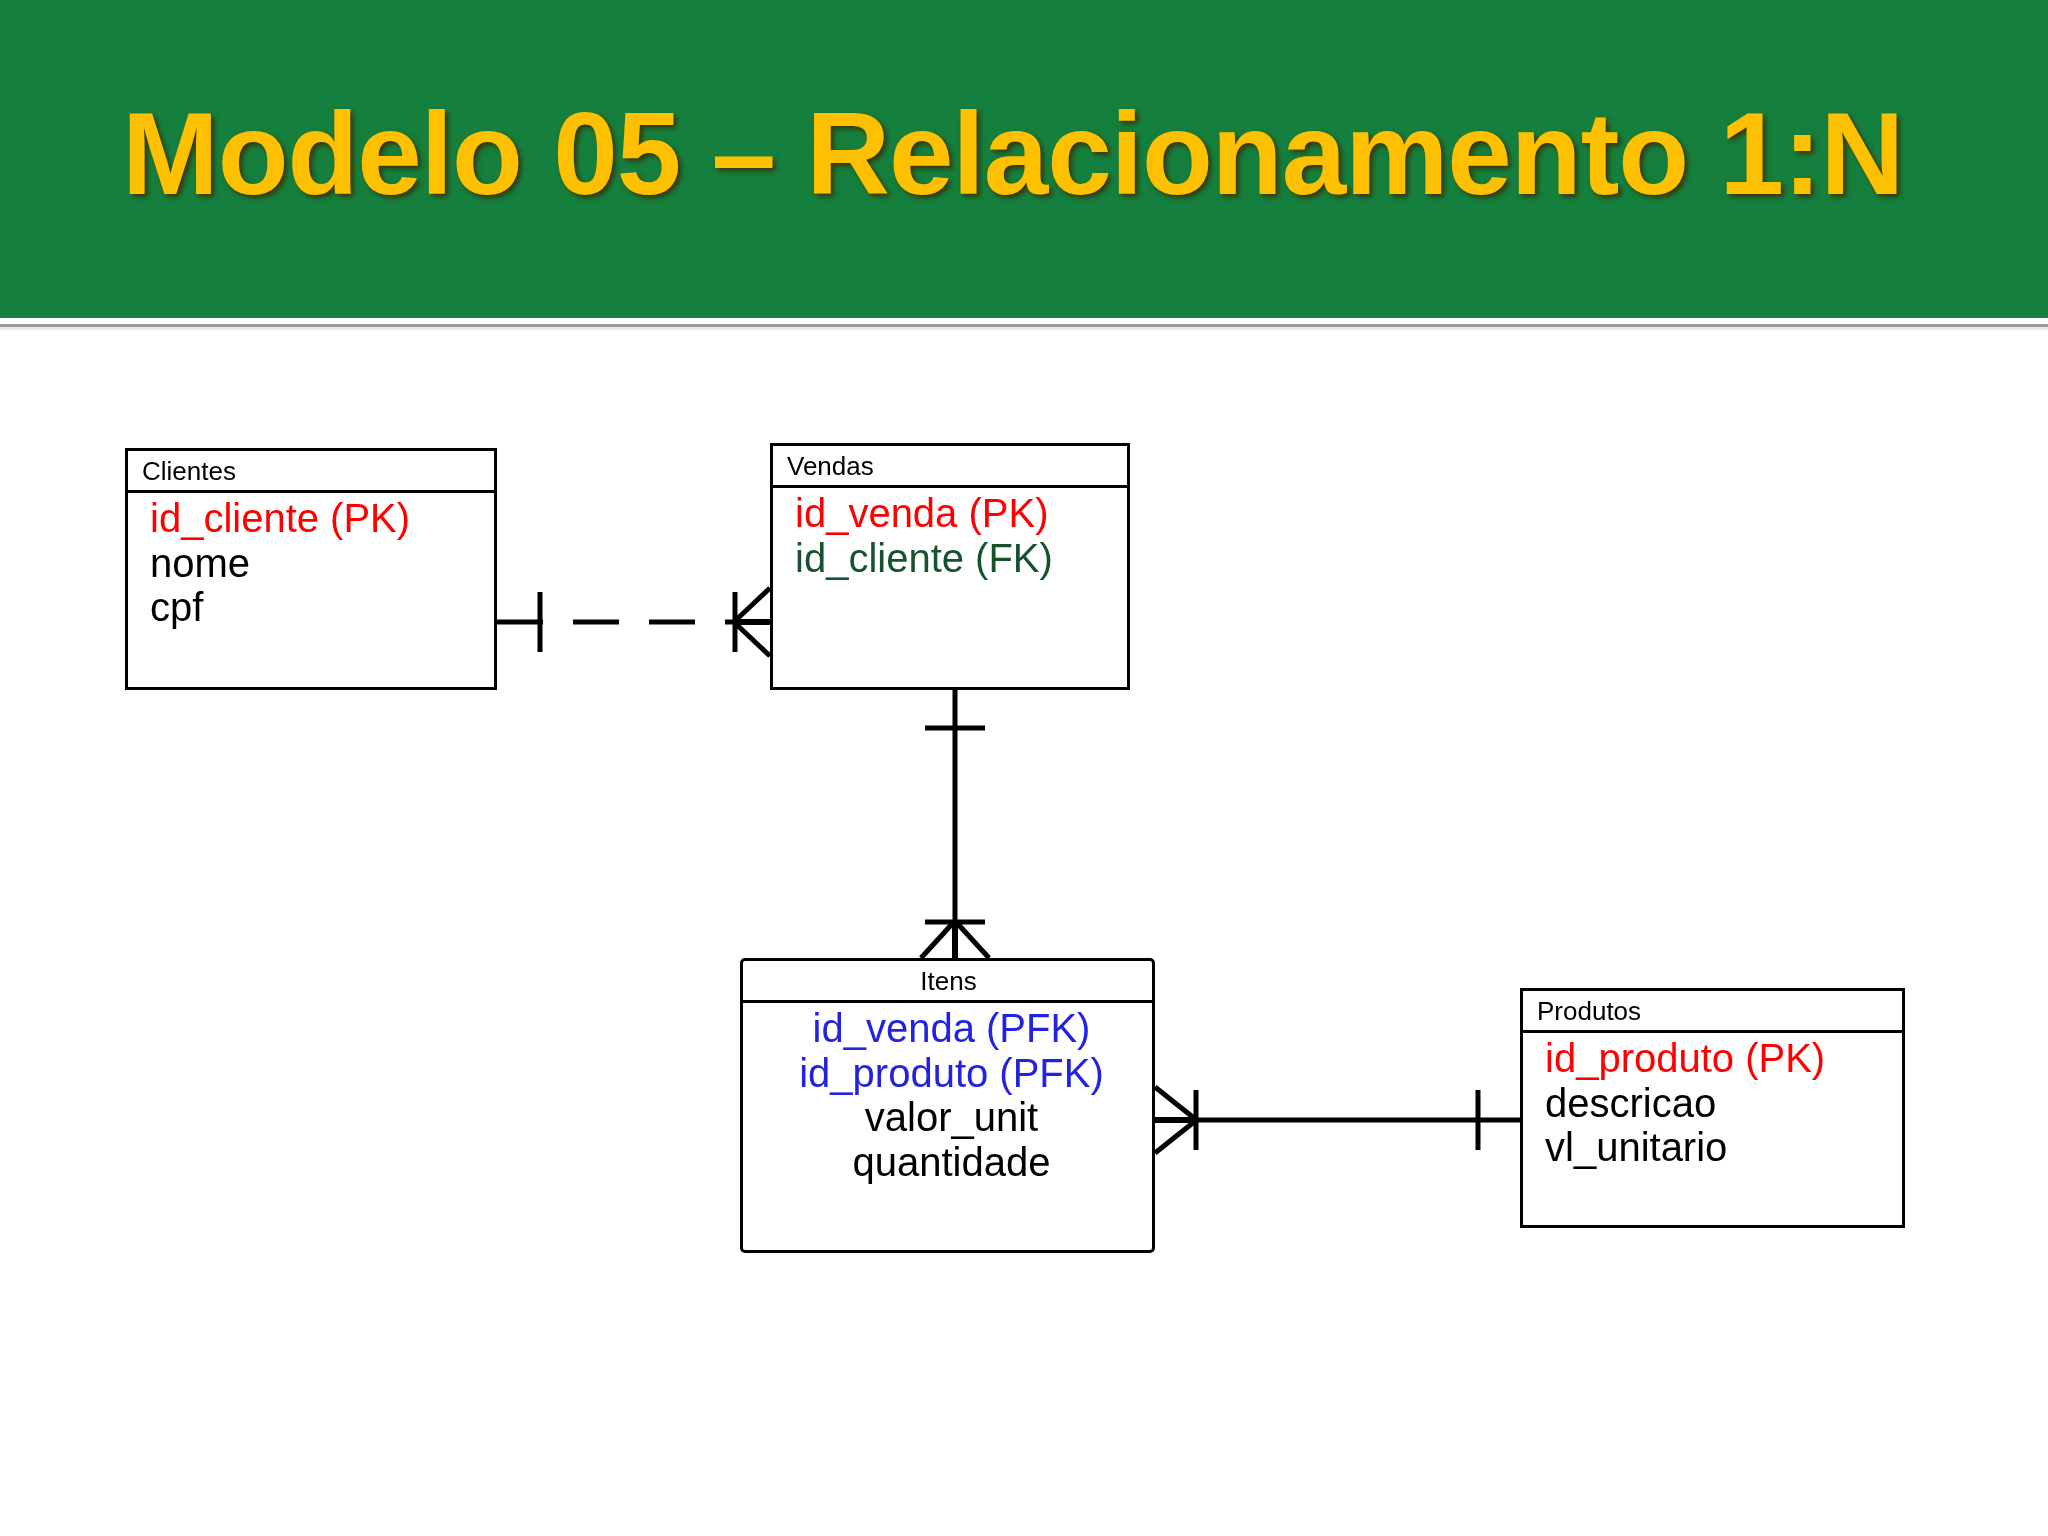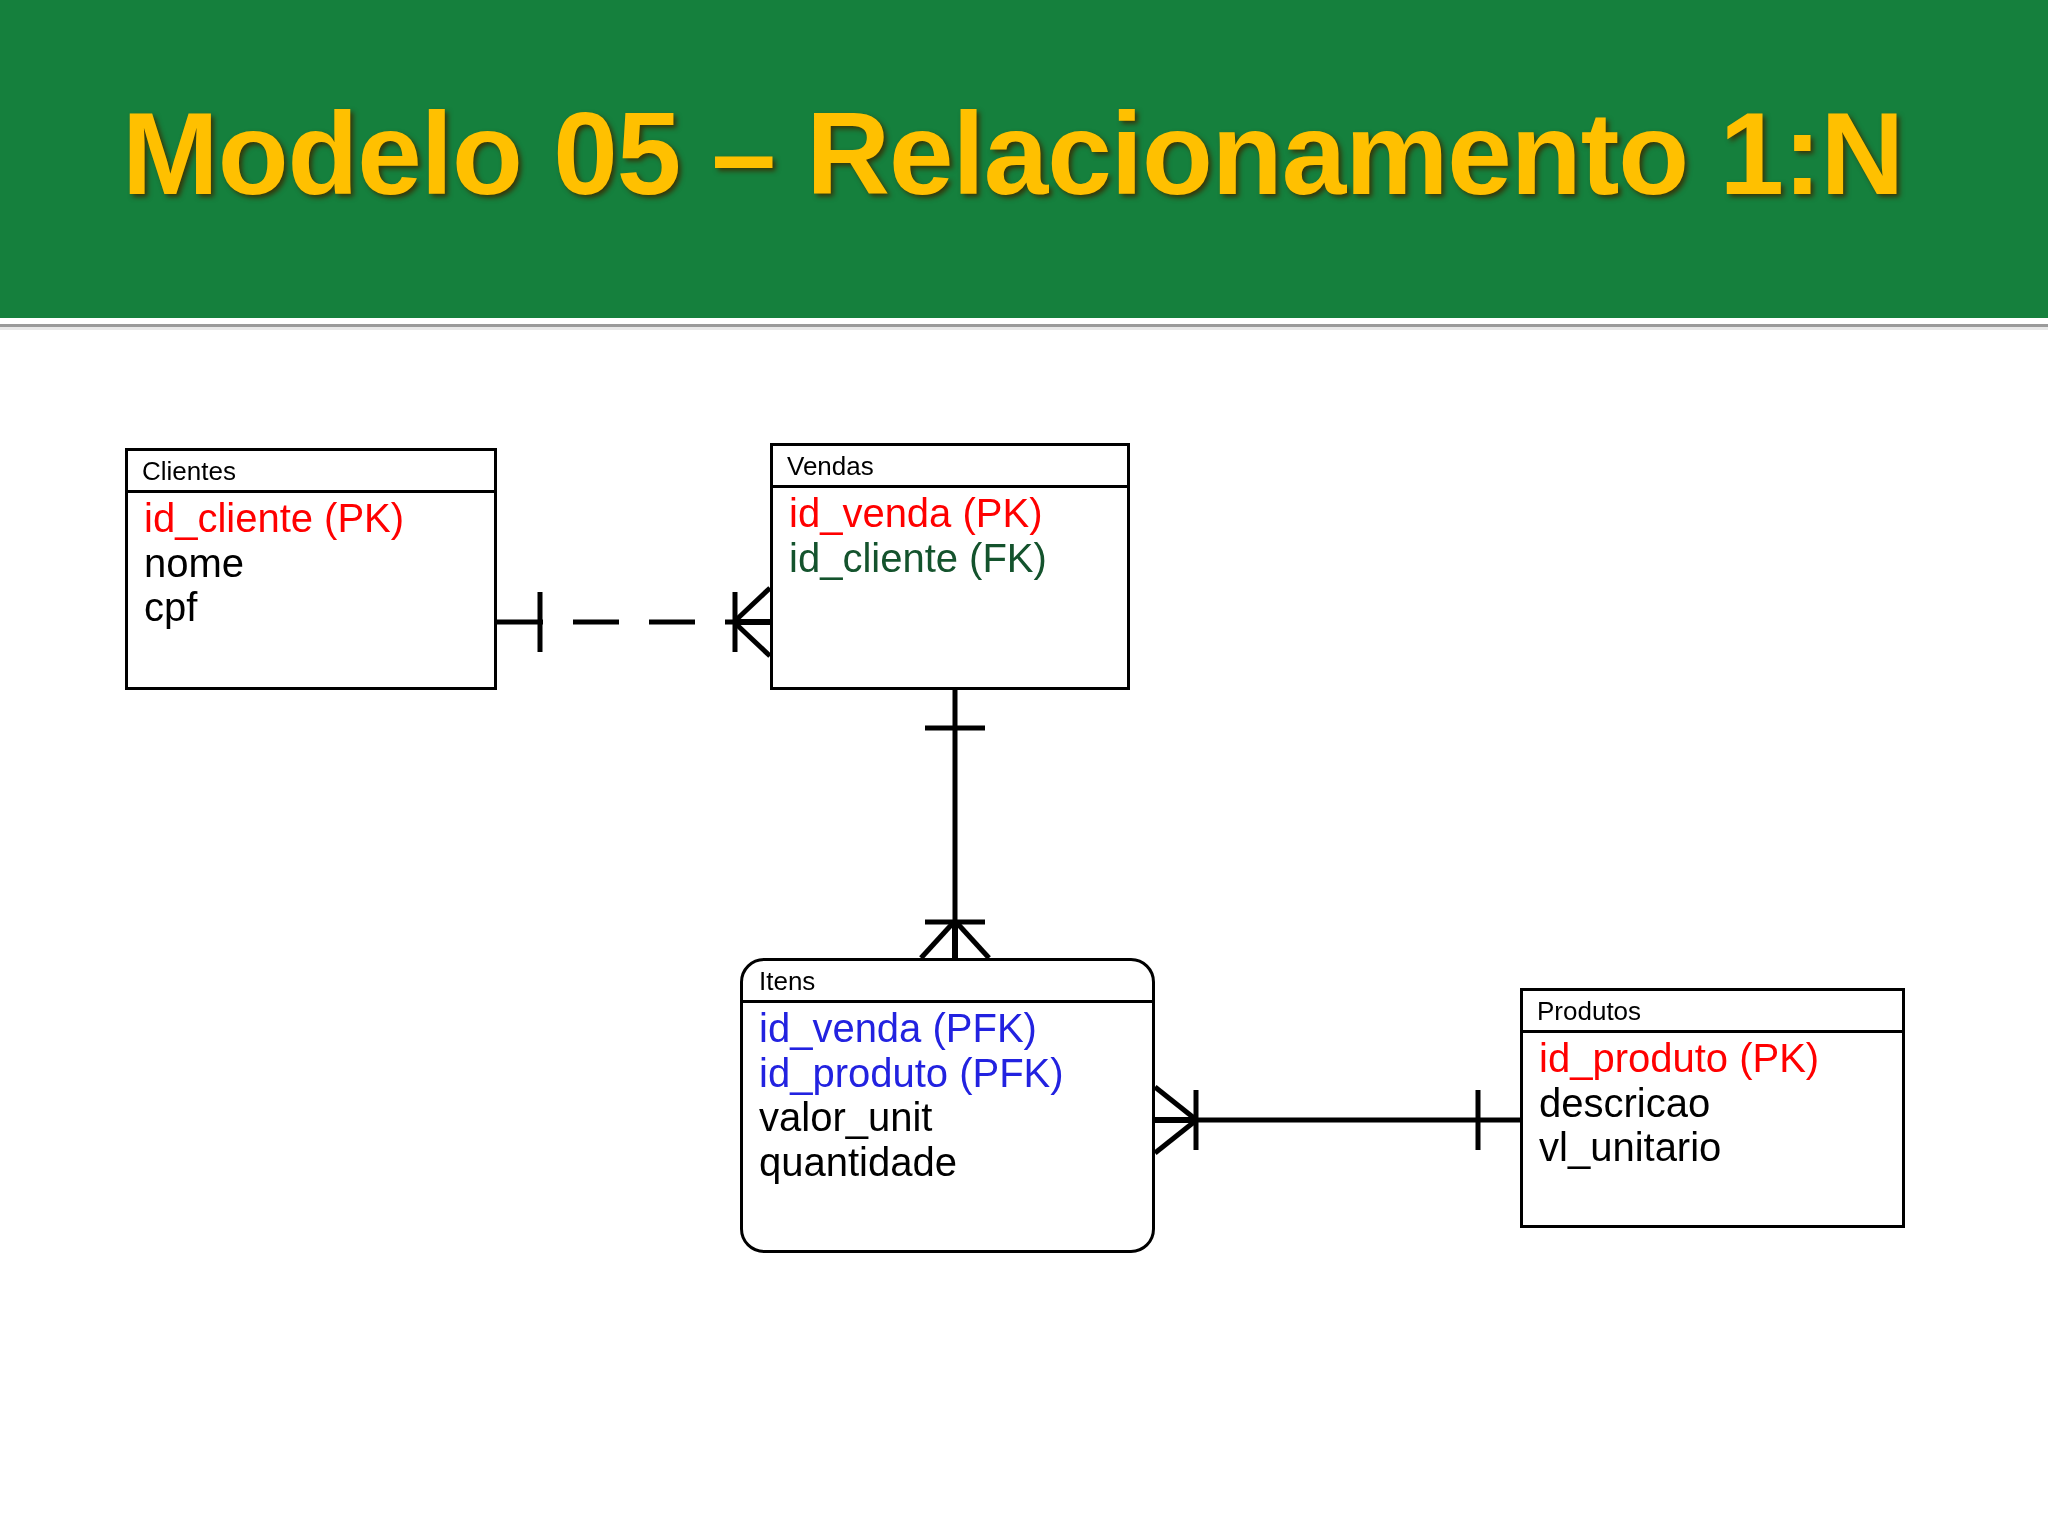--- a/index.html
+++ b/index.html
@@ -65,37 +65,38 @@
   }
 
   
   .entity {
     position: absolute;
     background: #ffffff;
     border: 3px solid #000000;
     box-sizing: border-box;
   }
   .entity.rounded {
-    border-radius: 24px;
+    border-radius: 5px;
+    text-align: center;
   }
   .entity-header {
     box-sizing: border-box;
     padding: 6px 14px 4px 14px;
     font-size: 26px;
     line-height: 1.12;
     color: #000000;
     border-bottom: 3px solid #000000;
     white-space: nowrap;
   }
   .entity.rounded .entity-header {
     padding-left: 16px;
   }
   .entity-attrs {
     box-sizing: border-box;
-    padding: 2px 14px 8px 16px;
+    padding: 2px 14px 8px 22px;
   }
   .attr {
     font-size: 40px;
     line-height: 1.04;
     white-space: nowrap;
     padding-top: 3px;
   }
   .attr.pk   { color: #FF0000; }
   .attr.fk   { color: #14532d; }
   .attr.pfk  { color: #2222E0; }

